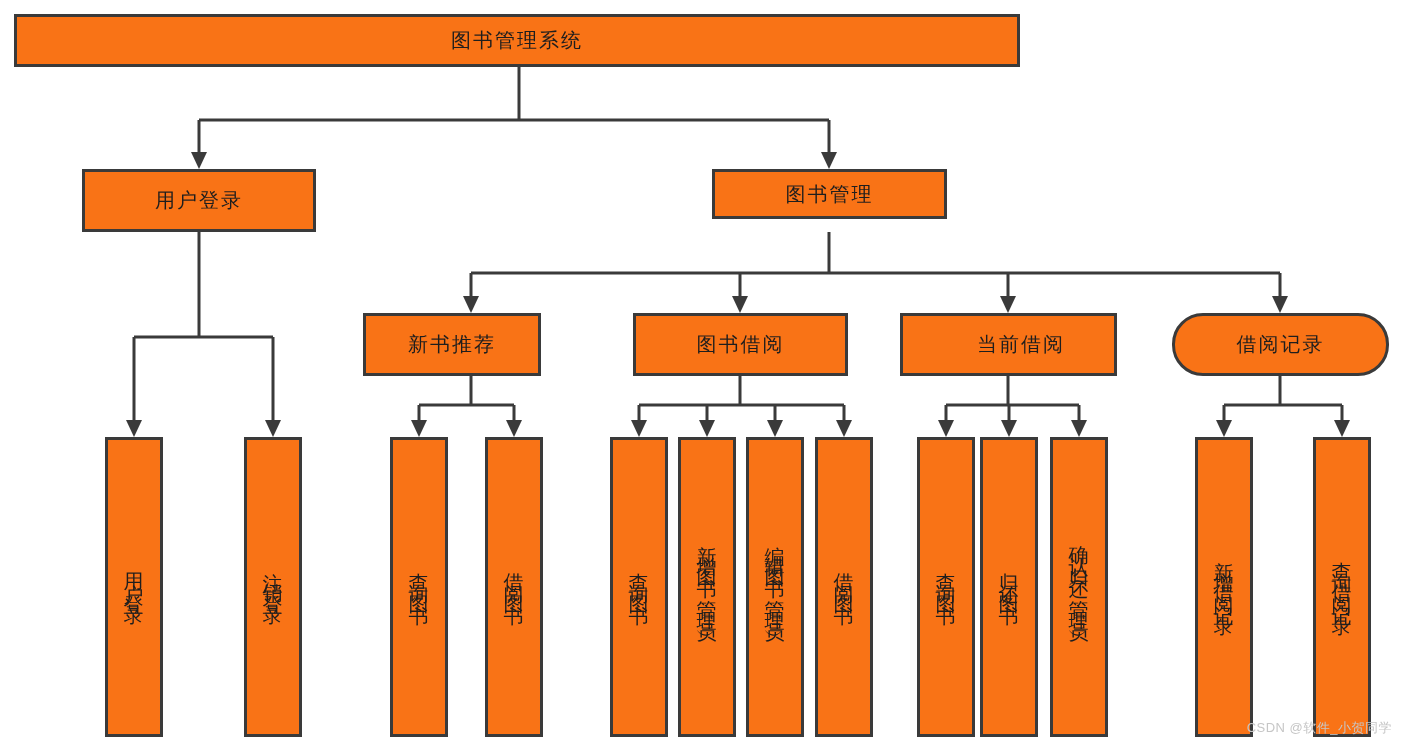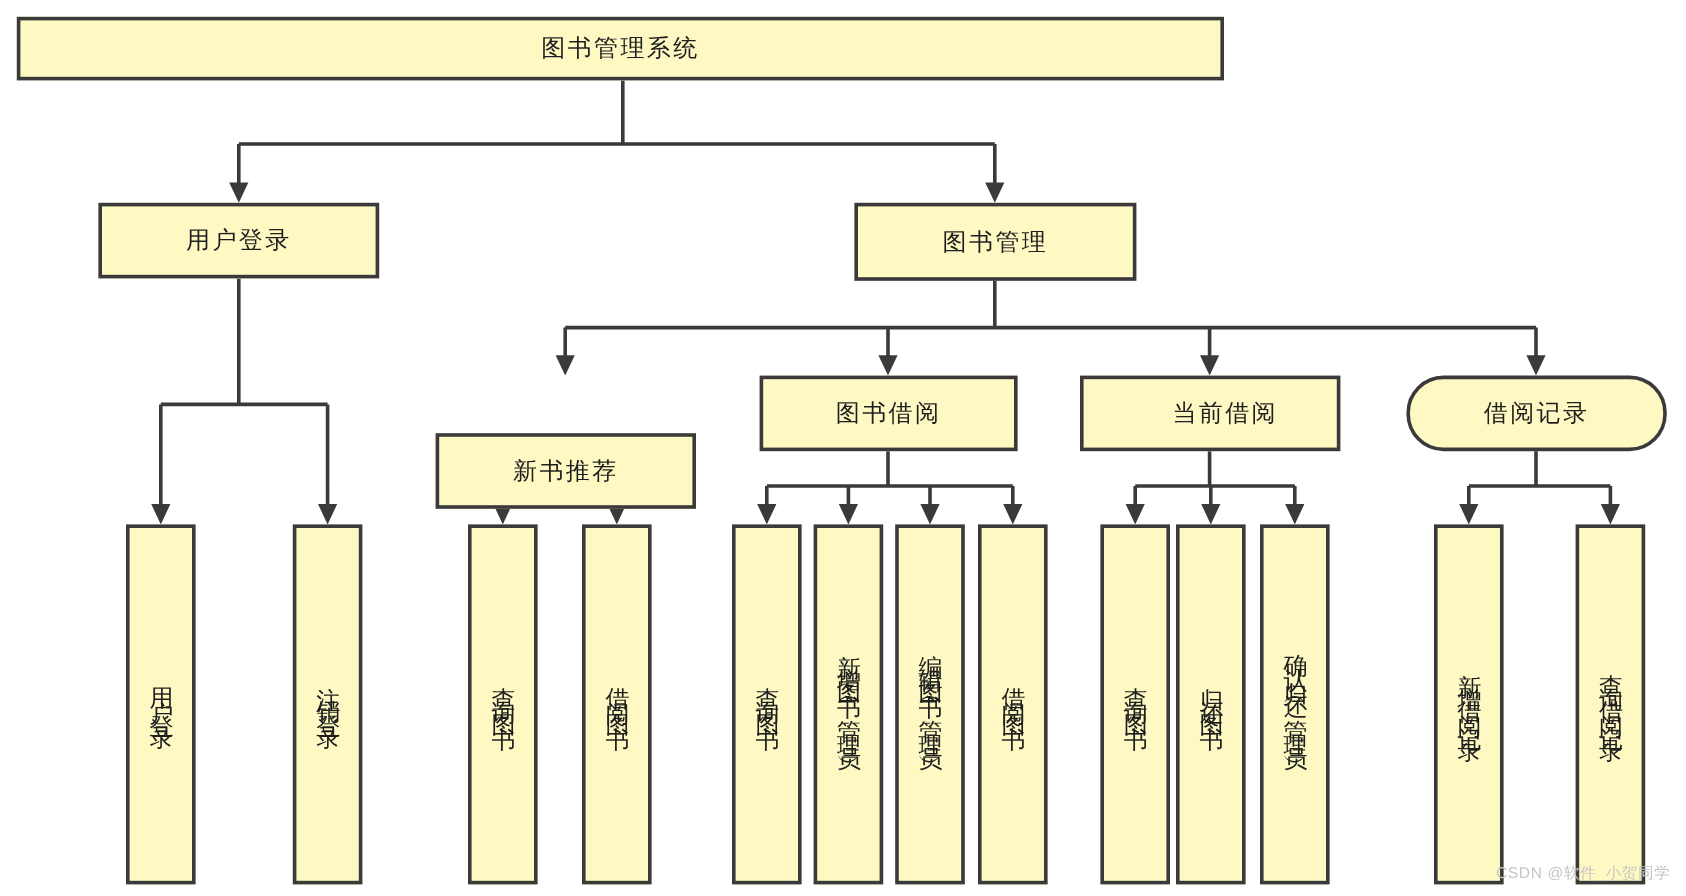--- a/index.html
+++ b/index.html
@@ -2,34 +2,34 @@
 <html><head>
 <meta charset="utf-8">
 <style>
   html,body{margin:0;padding:0;background:#ffffff;}
   .stage{
     position:relative;width:1405px;height:747px;background:#ffffff;
     font-family:"Liberation Sans","DejaVu Sans",sans-serif;overflow:hidden;
   }
   .connectors{position:absolute;left:0;top:0;width:1405px;height:747px;}
   .node{
-    position:absolute;box-sizing:border-box;border:3px solid #3a3a3a;background:#fef9c3;
+    position:absolute;box-sizing:border-box;border:3px solid #3a3a3a;background:#f97316;
     display:flex;align-items:center;justify-content:center;color:#1e1e1e;
   }
   .node.h .lbl{font-size:20px;letter-spacing:2px;white-space:nowrap;}
   .node.v{padding-bottom:16px;}
   .node.v .lbl{
     writing-mode:vertical-rl;text-orientation:mixed;
     font-size:20px;line-height:1;letter-spacing:11px;
   }
   
   #n-root{left:14px;top:14px;width:1006px;height:53px;}
   #n-userlogin{left:82px;top:169px;width:234px;height:63px;}
-  #n-bookmgmt{left:712px;top:169px;width:235px;height:65px;}
-  #n-newbook{left:363px;top:313px;width:217px;height:63px;margin-top:48px;}
+  #n-bookmgmt{left:712px;top:169px;width:235px;height:50px;}
+  #n-newbook{left:363px;top:313px;width:178px;height:63px;}
   #n-bookborrow{left:633px;top:313px;width:215px;height:63px;}
   #n-currborrow{left:900px;top:313px;width:217px;height:63px;padding-left:25px;}
   #n-borrowrec{left:1172px;top:313px;width:217px;height:63px;border-radius:31px;}
   .leaf{top:437px;width:58px;height:300px;}
   #lf-1{left:105px;}  #lf-2{left:244px;}
   #lf-3{left:390px;}  #lf-4{left:485px;}
   #lf-5{left:610px;}  #lf-6{left:678px;}
   #lf-7{left:746px;}  #lf-8{left:815px;}
   #lf-9{left:917px;}  #lf-10{left:980px;} #lf-11{left:1050px;}
   #lf-12{left:1195px;} #lf-13{left:1313px;}

